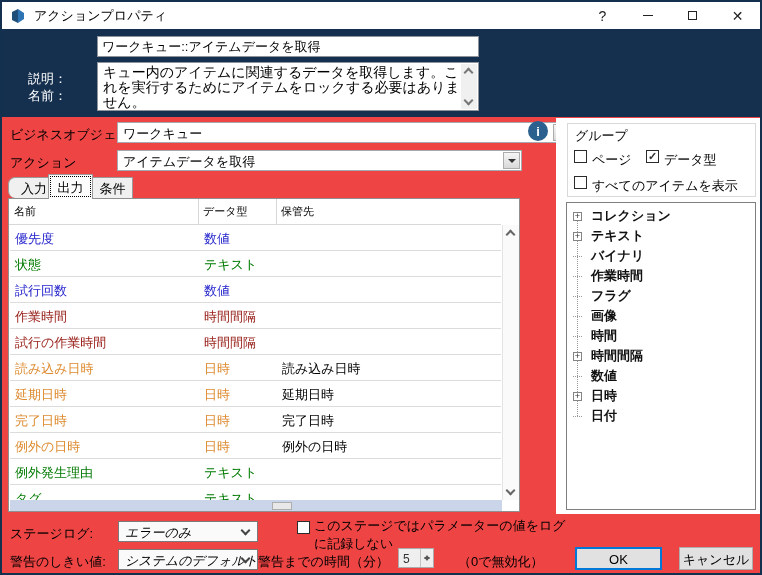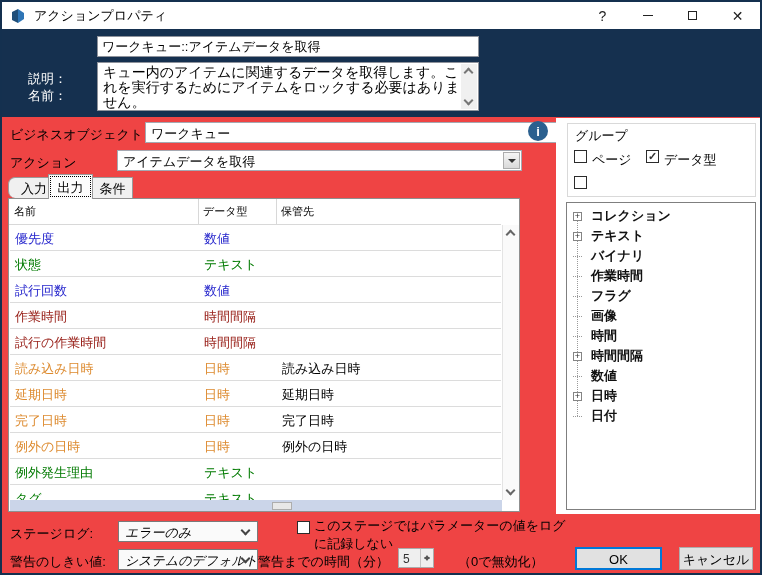--- a/index.html
+++ b/index.html
@@ -117,21 +117,21 @@
   <span class="navy-label" style="left:28px; top:70px;">説明：</span>
   <div class="desc-box">
     <div class="desc-text">キュー内のアイテムに関連するデータを取得します。これを実行するためにアイテムをロックする必要はありません。</div>
     <div class="mini-scroll">
       <span class="chev up"></span>
       <span class="chev down"></span>
     </div>
   </div>
 
   <span class="fld-label" style="left:10px; top:126px;">ビジネスオブジェクト</span>
-  <div class="combo" style="left:117px; top:122px; width:455px;margin-left:28px;">
+  <div class="combo" style="left:117px; top:122px; width:455px;">
     <span class="ctext">ワークキュー</span>
     <span class="dbtn"></span>
   </div>
   <div class="info-icon">
       <span>i</span>
     </div>
 
   <span class="fld-label" style="left:10px; top:154px;">アクション</span>
   <div class="combo" style="left:117px; top:150px; width:405px;">
     <span class="ctext">アイテムデータを取得</span>
@@ -216,20 +216,21 @@
   </div>
 
   <div class="right-bg"></div>
   <div class="groupbox">
     <span class="gb-title">グループ</span>
     <span class="cb" style="left:6px; top:26px;"></span>
     <span class="cb-label" style="left:24px; top:27px;">ページ</span>
     <span class="cb" style="left:78px; top:26px;">✓</span>
     <span class="cb-label" style="left:96px; top:27px;">データ型</span>
     <span class="cb" style="left:6px; top:52px;"></span>
+    <span class="cb-label" style="left:24px; top:53px;">すべてのアイテムを表示</span>
   </div>
 
   <div class="treebox">
     <div class="tree-vline"></div>
     <div class="tree-item" style="top:3px;">
       <span class="expander">+</span>
       <span class="tree-label">コレクション</span>
     </div>
     <div class="tree-item" style="top:23px;">
       <span class="expander">+</span>

